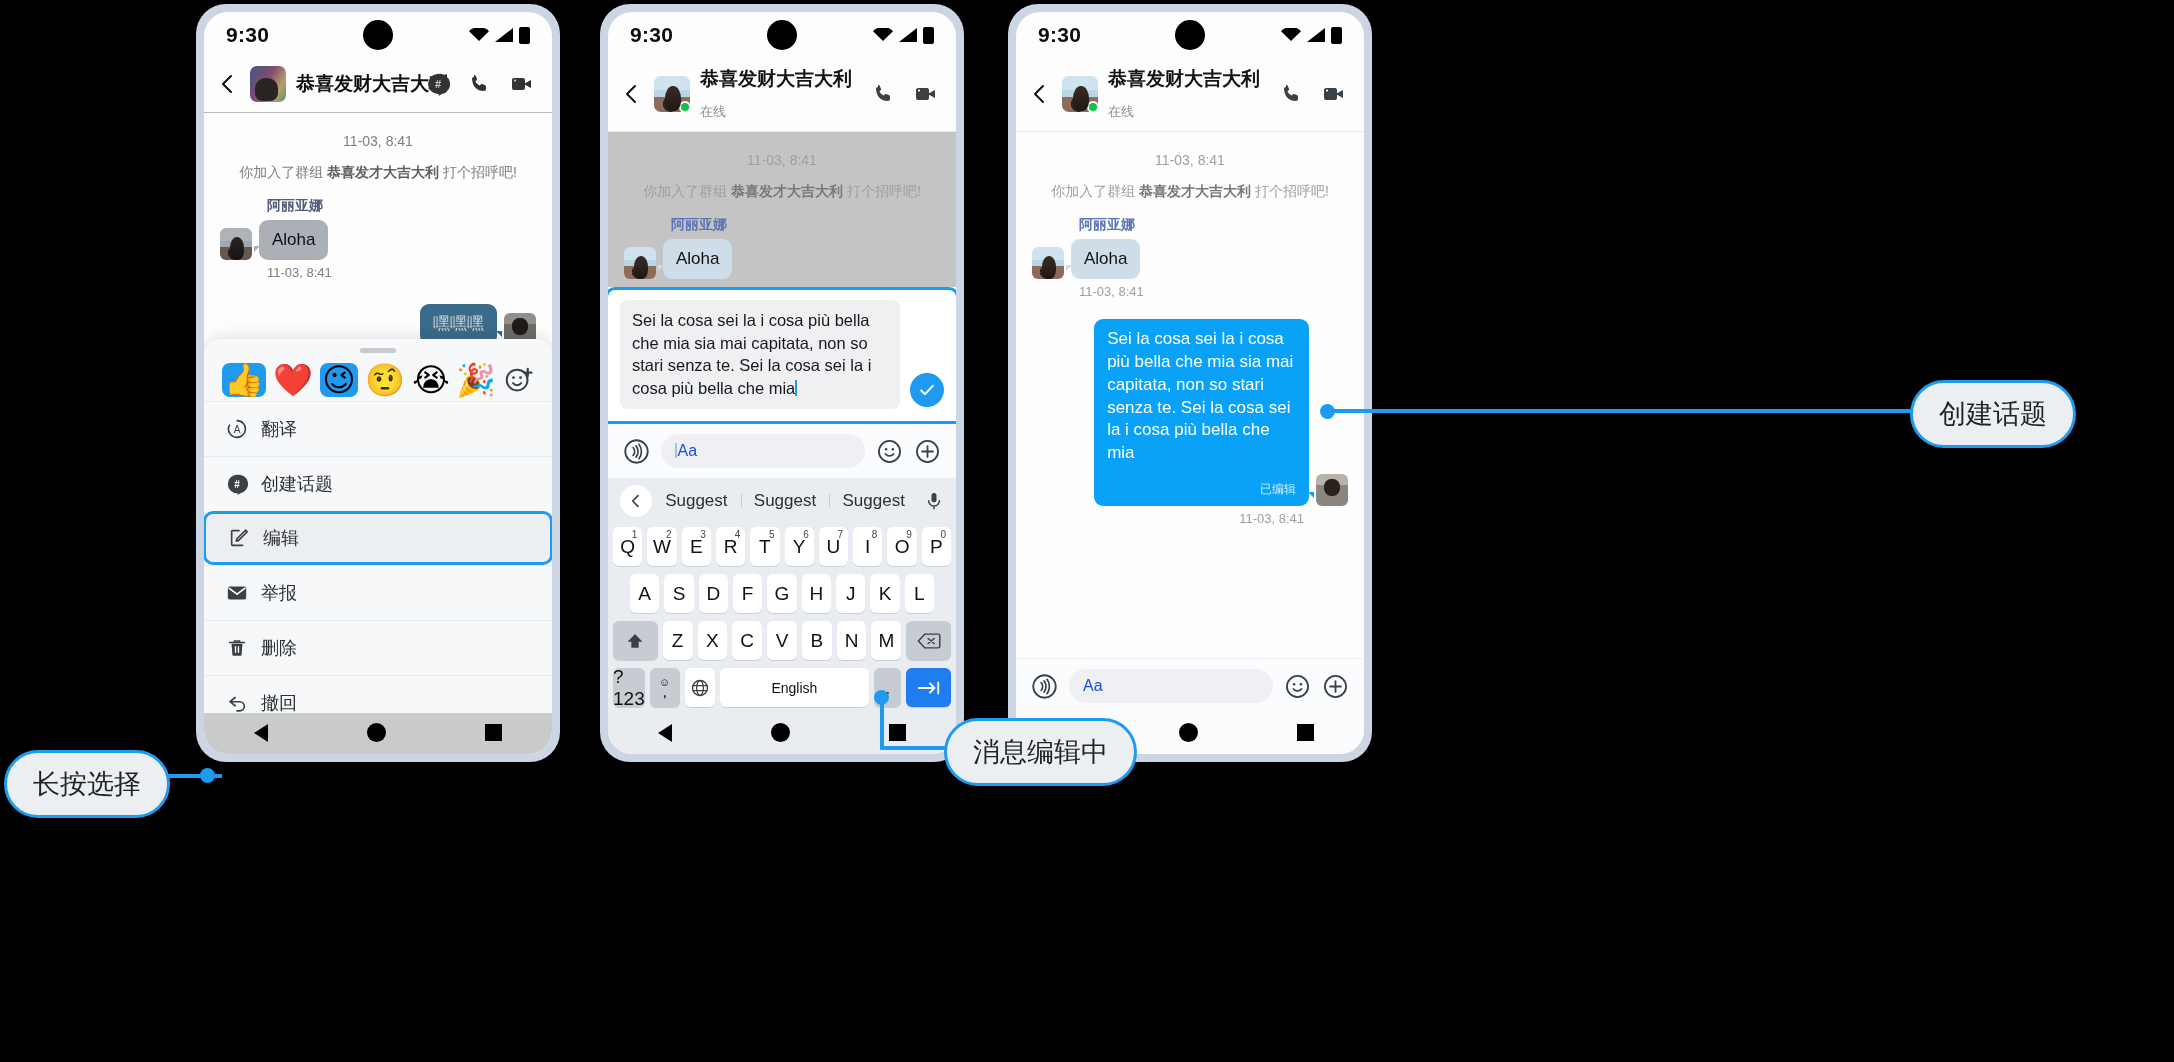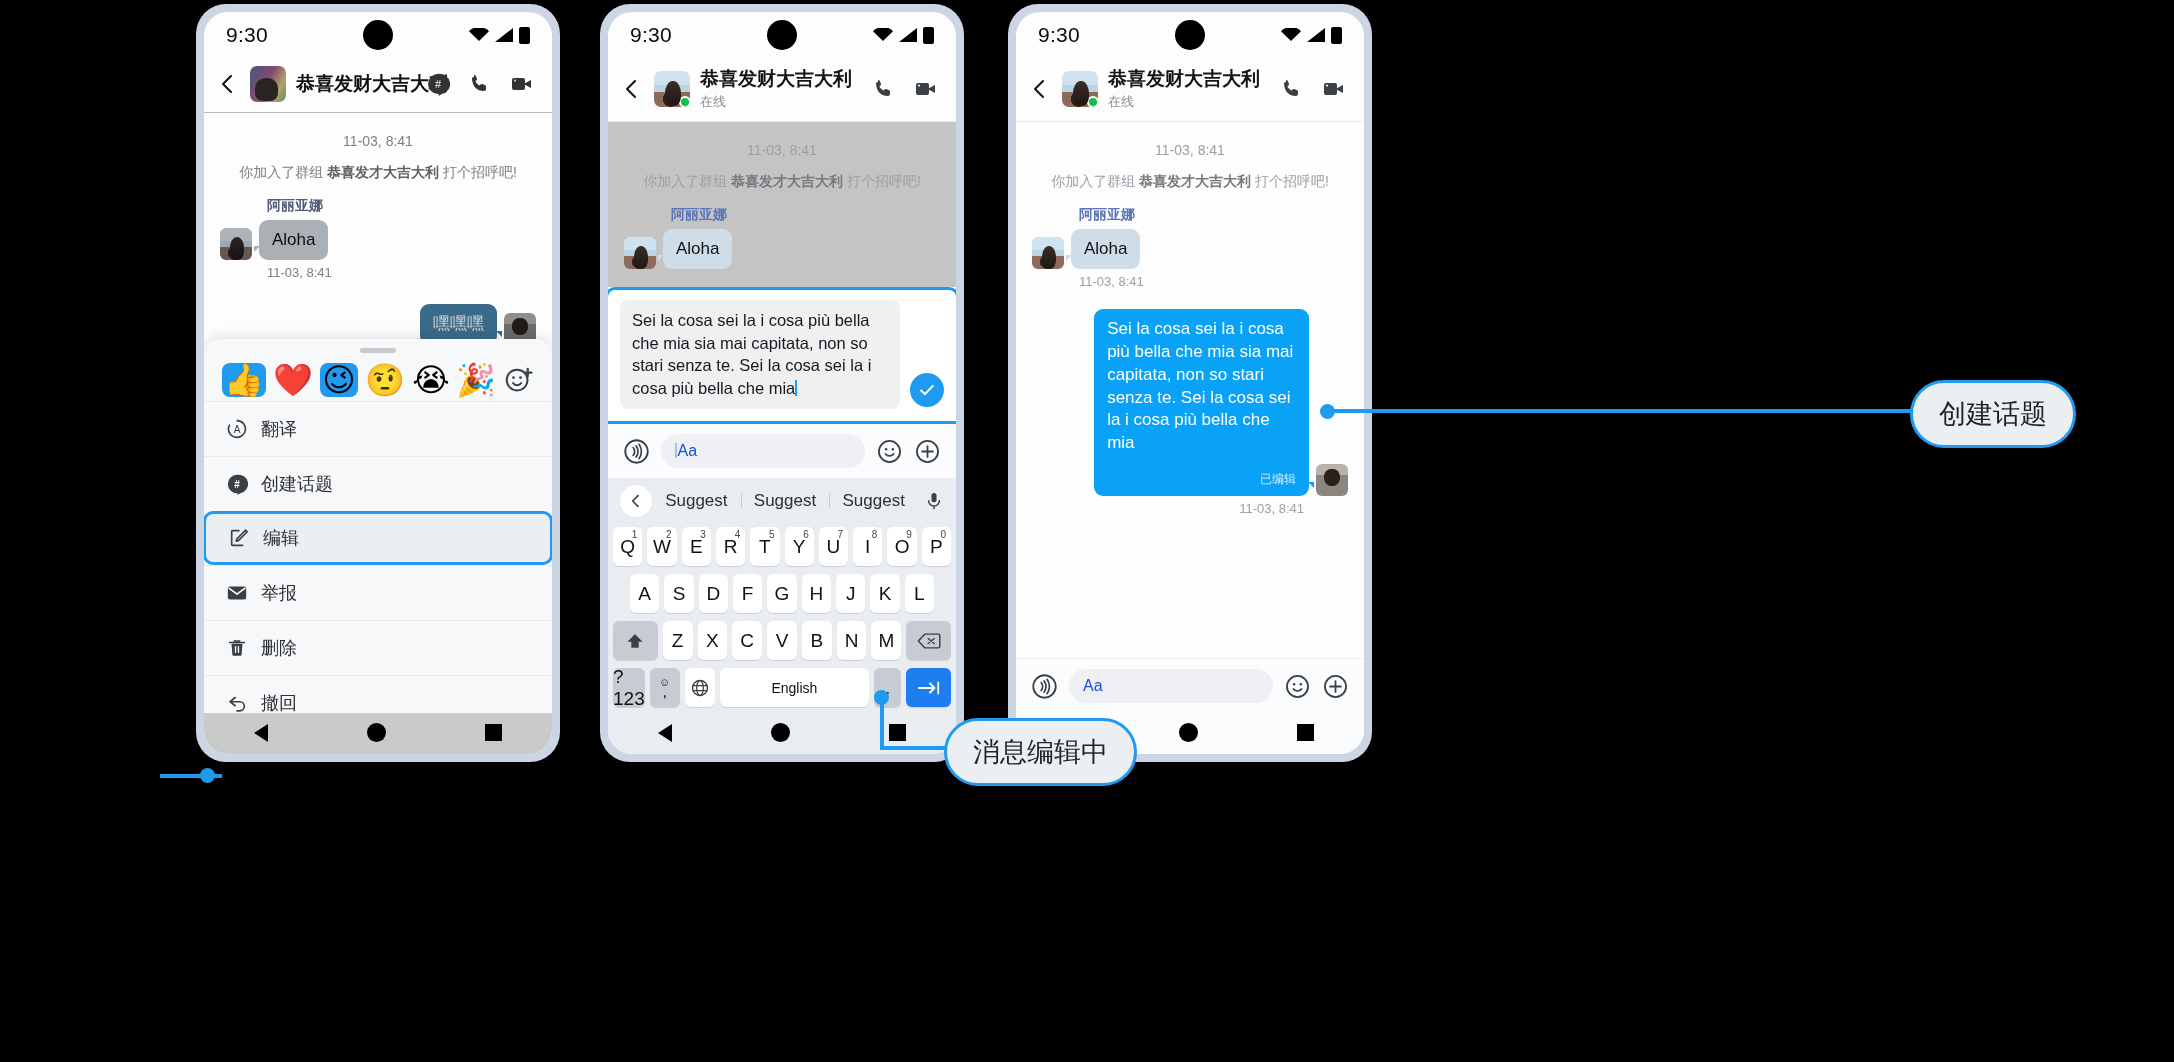--- a/index.html
+++ b/index.html
@@ -31,21 +31,21 @@
   .screen.dimmed .dimmable { filter: brightness(0.80) saturate(0.55); }
 
   
   .statusbar {
     height: 46px; flex: 0 0 46px;
     display: flex; align-items: center;
     padding: 0 22px;
     position: relative;
     font-size: 20px; color: #0d0d0d;
   }
-  .statusbar .time { font-size: 21px; letter-spacing: .3px; }
+  .statusbar .time { font-size: 21px; letter-spacing: .3px; font-weight: bold; }
   .camera-dot {
     position: absolute; left: 50%; top: 8px;
     transform: translateX(-50%);
     width: 30px; height: 30px; border-radius: 50%;
     background: #000;
   }
   .status-icons {
     margin-left: auto; display: flex; align-items: center; gap: 5px;
   }
   .ico-wifi { width: 20px; height: 14px; }
@@ -91,21 +91,21 @@
     width:64%; height:62%; border-radius:46% 46% 34% 34%;
     background:#3a2c26;
   }
   .online-dot {
     position: absolute; right: -1px; bottom: -1px;
     width: 12px; height: 12px; border-radius: 50%;
     background: #0ac44f; border: 2px solid #fdfdfd;
   }
   .header-text { display: flex; flex-direction: column; justify-content: center; min-width:0;}
   .header-title { font-size: 19px; font-weight: bold; color: #141414; white-space: nowrap;}
-  .header-sub { font-size: 13px; color: #8a8f95; margin-top: 1px; }
+  .header-sub { font-size: 13px; color: #8a8f95; margin-top: 11px; }
   .header-actions { margin-left: auto; display: flex; align-items: center; gap: 18px; }
   .hicon { width: 24px; height: 24px; }
 
   
   .convo {
     flex: 1 1 auto;
     padding: 14px 16px 6px;
     position: relative;
     overflow: hidden;
     display: flex; flex-direction: column;
@@ -717,20 +717,21 @@
       <div class="navbar">
         <span class="nav-tri"></span>
         <span class="nav-cir"></span>
         <span class="nav-sq"></span>
       </div>
     </div>
   </div>
 
   <div class="leader" style="left:160px; top:774px; width:62px; height:4px;"></div>
   <div class="dot" style="left:200px; top:768px;"></div>
+  <div class="callout" style="left:4px; top:750px;">长按选择</div>
 
   <div class="leader" style="left:880px; top:696px; width:4px; height:54px;"></div>
   <div class="leader" style="left:880px; top:746px; width:72px; height:4px;"></div>
   <div class="dot" style="left:874px; top:690px;"></div>
   <div class="callout" style="left:944px; top:718px;">消息编辑中</div>
 
   <div class="leader" style="left:1330px; top:409px; width:58px; height:4px;"></div>
   <div class="dot" style="left:1320px; top:404px;"></div>
   <div class="callout" style="left:1910px; top:380px;">创建话题</div>
   <div class="leader" style="left:1386px; top:409px; width:528px; height:4px;"></div>

